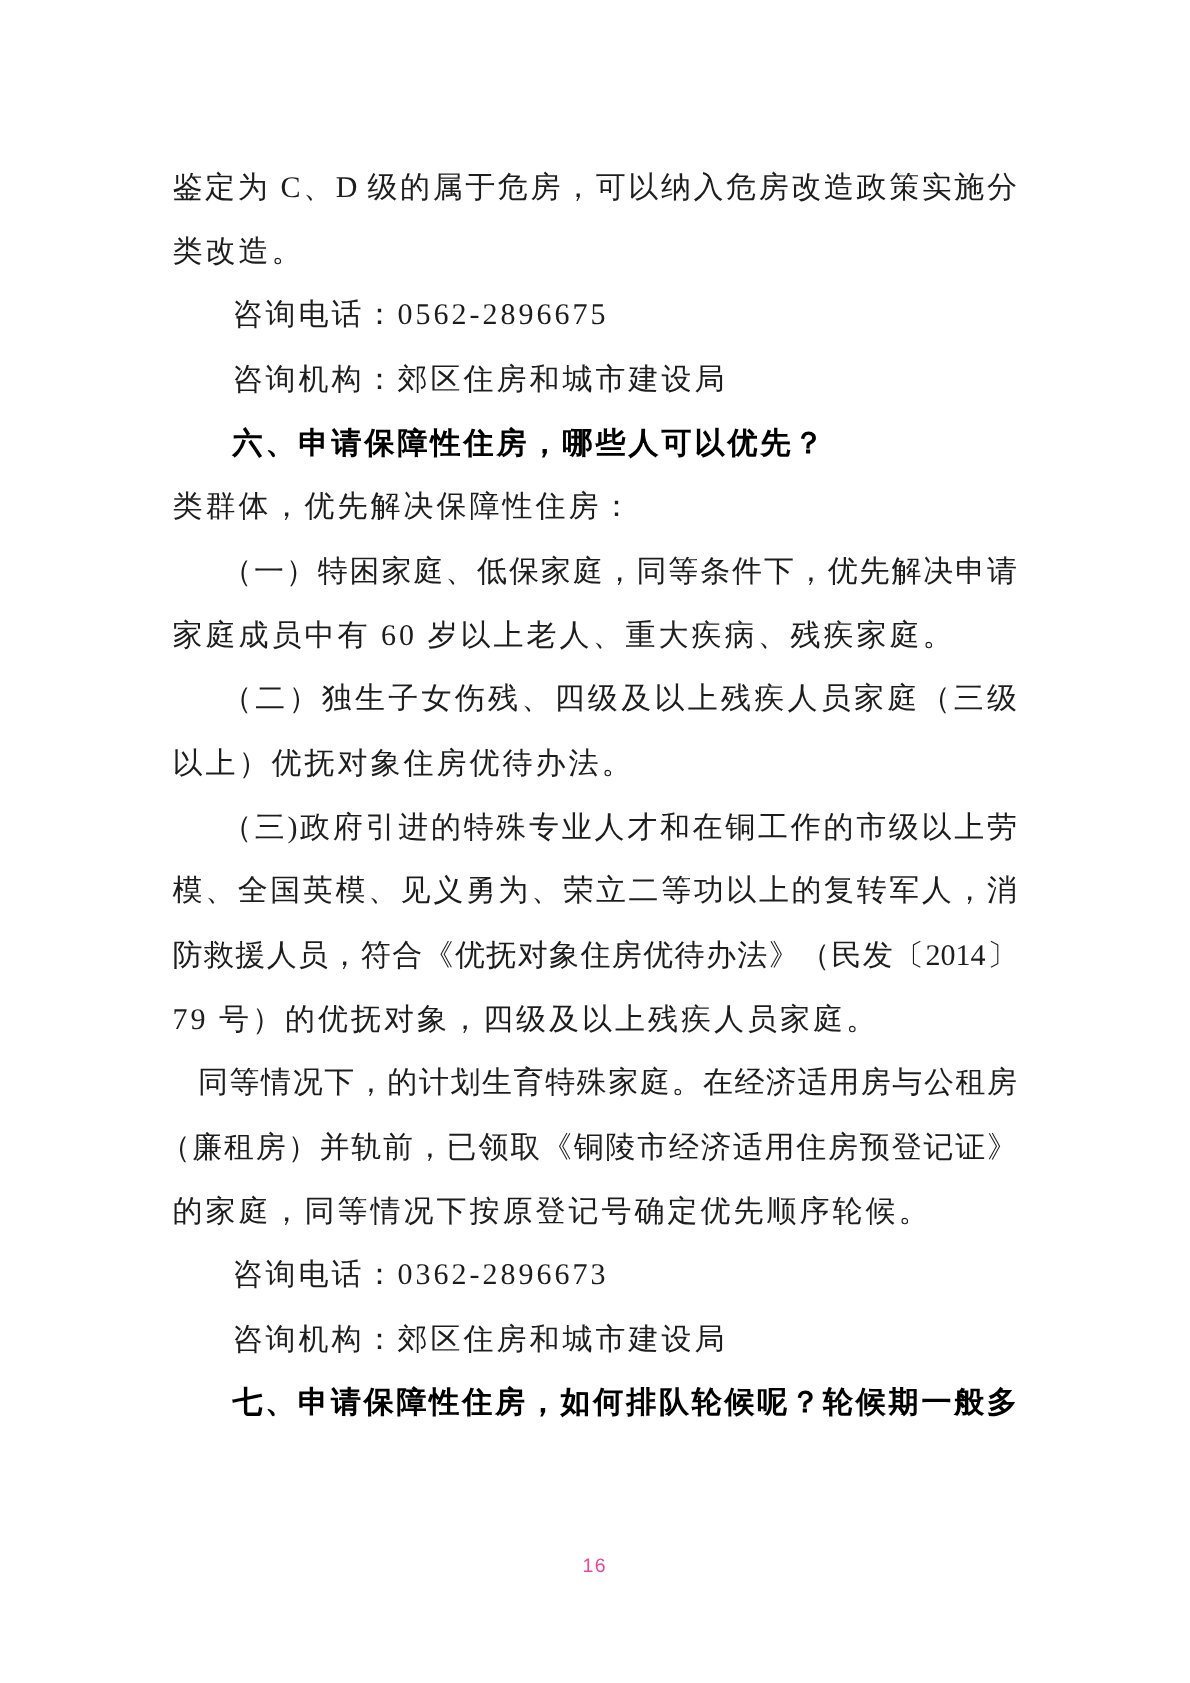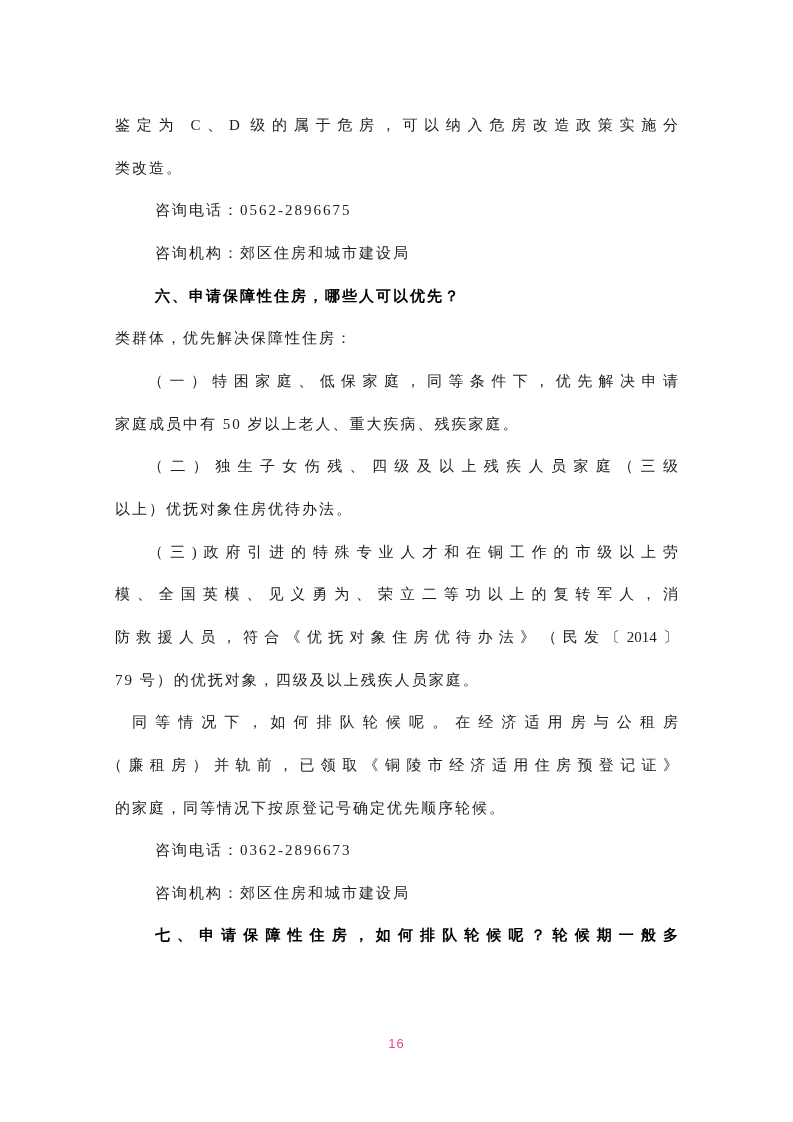--- a/index.html
+++ b/index.html
@@ -15,21 +15,21 @@
     overflow: hidden;
     font-family: "Liberation Serif", "DejaVu Serif", serif;
   }
   .content {
     position: absolute;
     left: 115px;
     top: 104px;
     width: 563px;
   }
   .line {
-    font-size: 15px;
+    font-size: 20px;
     line-height: 42.65px;
     color: #1d1d1d;
     letter-spacing: 2px;
     text-align: left;
   }
   
   .j {
     letter-spacing: 0;
     text-align: justify;
     text-align-last: justify;
@@ -61,28 +61,28 @@
 
 <div class="page">
   <div class="content">
     <div class="line j">鉴定为 C、D 级的属于危房，可以纳入危房改造政策实施分</div>
     <div class="line">类改造。</div>
     <div class="line i2">咨询电话：0562-2896675</div>
     <div class="line i2">咨询机构：郊区住房和城市建设局</div>
     <div class="line heading i2">六、申请保障性住房，哪些人可以优先？</div>
     <div class="line">类群体，优先解决保障性住房：</div>
     <div class="line j i15">（一）特困家庭、低保家庭，同等条件下，优先解决申请</div>
-    <div class="line">家庭成员中有 50 岁以上老人、重大疾病、残疾家庭。</div>
+    <div class="line">家庭成员中有 60 岁以上老人、重大疾病、残疾家庭。</div>
     <div class="line j i15">（二）独生子女伤残、四级及以上残疾人员家庭（三级</div>
     <div class="line">以上）优抚对象住房优待办法。</div>
     <div class="line j i15">（三)政府引进的特殊专业人才和在铜工作的市级以上劳</div>
     <div class="line j">模、全国英模、见义勇为、荣立二等功以上的复转军人，消</div>
     <div class="line j">防救援人员，符合《优抚对象住房优待办法》（民发〔2014〕</div>
     <div class="line">79 号）的优抚对象，四级及以上残疾人员家庭。</div>
-    <div class="line j i08">同等情况下，如何排队轮候呢。在经济适用房与公租房</div>
+    <div class="line j i08">同等情况下，的计划生育特殊家庭。在经济适用房与公租房</div>
     <div class="line j hang">（廉租房）并轨前，已领取《铜陵市经济适用住房预登记证》</div>
     <div class="line">的家庭，同等情况下按原登记号确定优先顺序轮候。</div>
     <div class="line i2">咨询电话：0362-2896673</div>
     <div class="line i2">咨询机构：郊区住房和城市建设局</div>
     <div class="line heading j i2">七、申请保障性住房，如何排队轮候呢？轮候期一般多</div>
   </div>
   <div class="footer">16</div>
 </div>
 
 </body></html>

